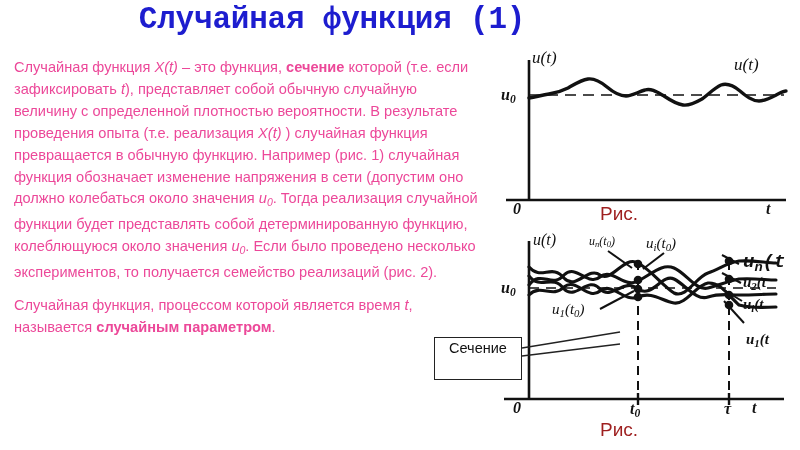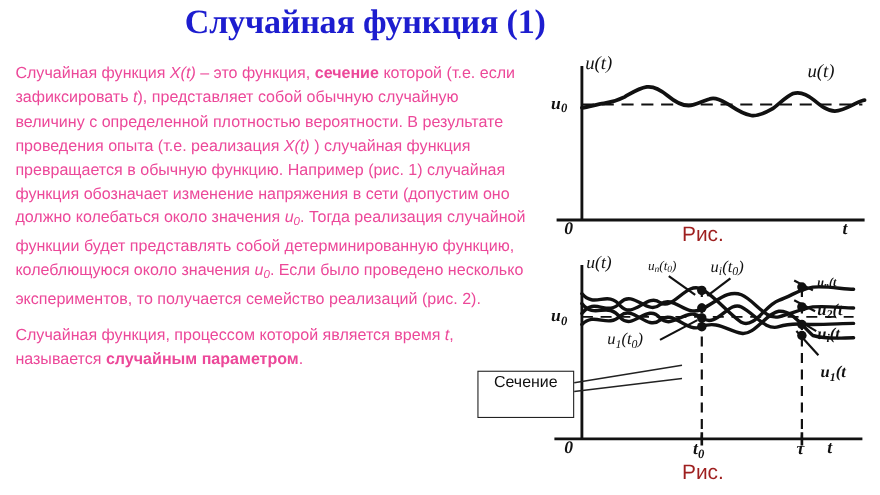--- a/index.html
+++ b/index.html
@@ -5,21 +5,21 @@
   html,body{margin:0;padding:0;}
   body{
     width:800px;height:450px;overflow:hidden;background:#ffffff;
     font-family:"Liberation Sans",sans-serif;color:#111;
   }
   #root{position:relative;width:800px;height:450px;}
 
   
   .title{
     position:absolute;left:0;top:2px;width:664px;text-align:center;
-    font-family:Liberation Serif, serif;
+    font-family:Liberation Mono, monospace;
     font-size:31px;font-weight:bold;color:#1d1dcf;
     letter-spacing:-0.2px;white-space:nowrap;
   }
 
   
   .textcol{
     position:absolute;left:14px;top:57px;width:468px;
     font-size:14.6px;line-height:21.9px;color:#ec4899;
   }
   .para{margin:0 0 0 0;}
@@ -27,21 +27,20 @@
   .b{font-weight:bold;}
   .it{font-style:italic;}
   .sub{font-size:0.72em;vertical-align:-0.28em;font-style:italic;}
 
   
   .fig{position:absolute;}
   .fig svg{display:block;}
   .riz{
     position:absolute;color:#9e1f1f;font-size:19px;
     font-family:"Liberation Sans",sans-serif;
-    margin-left:20px;
   }
 
   
   .callout{
     position:absolute;left:434px;top:337px;width:88px;height:43px;
     border:1.4px solid #222;background:#fff;box-sizing:border-box;
     font-size:14.5px;line-height:19px;text-align:center;color:#111;
     padding-top:1px;
   }
   .callout-line{position:absolute;left:520px;top:330px;}
@@ -140,21 +139,21 @@
     </svg>
 
     <div style="position:absolute;left:37px;top:-2px;font-style:italic;font-size:16px;font-family:'Liberation Serif',serif;">u(t)</div>
     <div style="position:absolute;left:5px;top:46px;font-style:italic;font-weight:bold;font-size:16px;font-family:'Liberation Serif',serif;">u<span class="sub">0</span></div>
 
     <div style="position:absolute;left:93px;top:1px;font-style:italic;font-size:12px;font-family:Liberation Serif, serif;">u<span class="sub">n</span>(t<span class="sub">0</span>)</div>
     <div style="position:absolute;left:88px;top:0px;color:#9e1f1f;font-weight:bold;font-size:15px;">&nbsp;</div>
     <div style="position:absolute;left:150px;top:2px;font-style:italic;font-size:15px;font-family:'Liberation Serif',serif;">u<span class="sub">i</span>(t<span class="sub">0</span>)</div>
     <div style="position:absolute;left:56px;top:68px;font-style:italic;font-size:15px;font-family:'Liberation Serif',serif;">u<span class="sub">1</span>(t<span class="sub">0</span>)</div>
 
-    <div style="position:absolute;left:247px;top:18px;font-style:italic;font-weight:bold;font-size:11px;font-family:Liberation Serif, serif;">u<span class="sub">n</span>(t</div>
+    <div style="position:absolute;left:247px;top:18px;font-style:italic;font-weight:bold;font-size:19px;font-family:Liberation Mono, monospace;">u<span class="sub">n</span>(t</div>
     <div style="position:absolute;left:247px;top:41px;font-style:italic;font-weight:bold;font-size:15px;font-family:'Liberation Serif',serif;">u<span class="sub">2</span>(t</div>
     <div style="position:absolute;left:247px;top:63px;font-style:italic;font-weight:bold;font-size:15px;font-family:'Liberation Serif',serif;text-align:right;">u<span class="sub">i</span>(t</div>
     <div style="position:absolute;left:250px;top:98px;font-style:italic;font-weight:bold;font-size:15px;font-family:'Liberation Serif',serif;">u<span class="sub">1</span>(t</div>
 
     <div style="position:absolute;left:17px;top:166px;font-style:italic;font-weight:bold;font-size:16px;font-family:'Liberation Serif',serif;">0</div>
     <div style="position:absolute;left:134px;top:167px;font-style:italic;font-weight:bold;font-size:16px;font-family:'Liberation Serif',serif;">t<span class="sub">0</span></div>
     <div style="position:absolute;left:228px;top:167px;font-style:italic;font-weight:bold;font-size:16px;font-family:'Liberation Serif',serif;">τ</div>
     <div style="position:absolute;left:256px;top:166px;font-style:italic;font-weight:bold;font-size:16px;font-family:'Liberation Serif',serif;">t</div>
     <div class="riz" style="left:104px;top:186px;">Рис.</div>
   </div>

